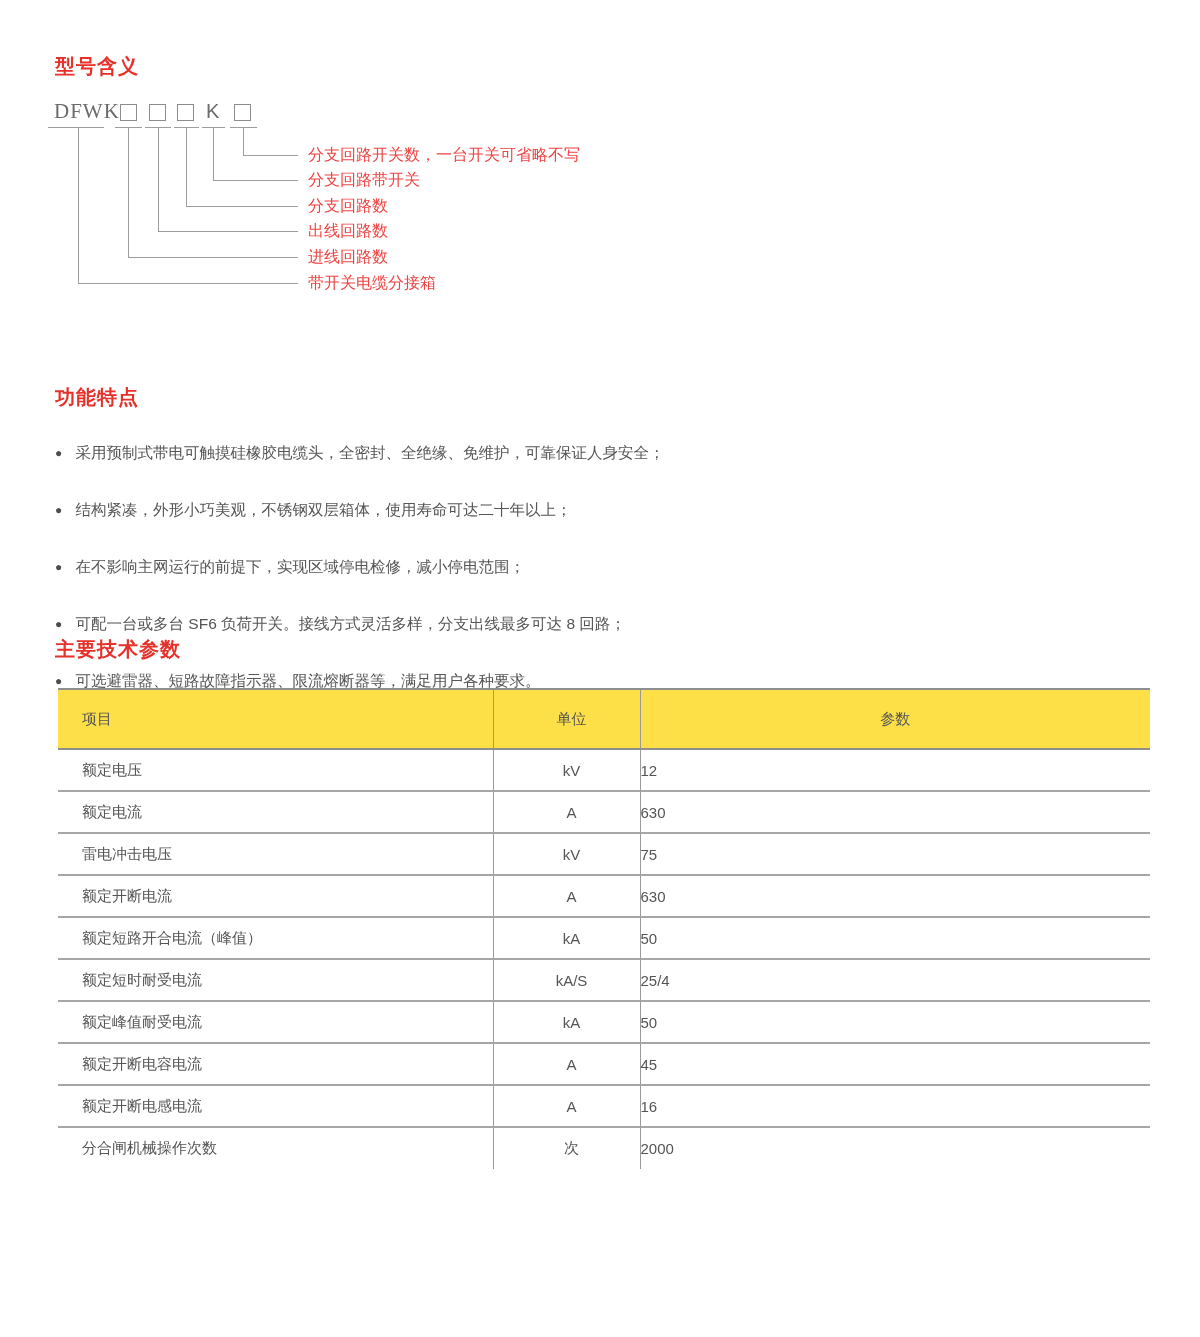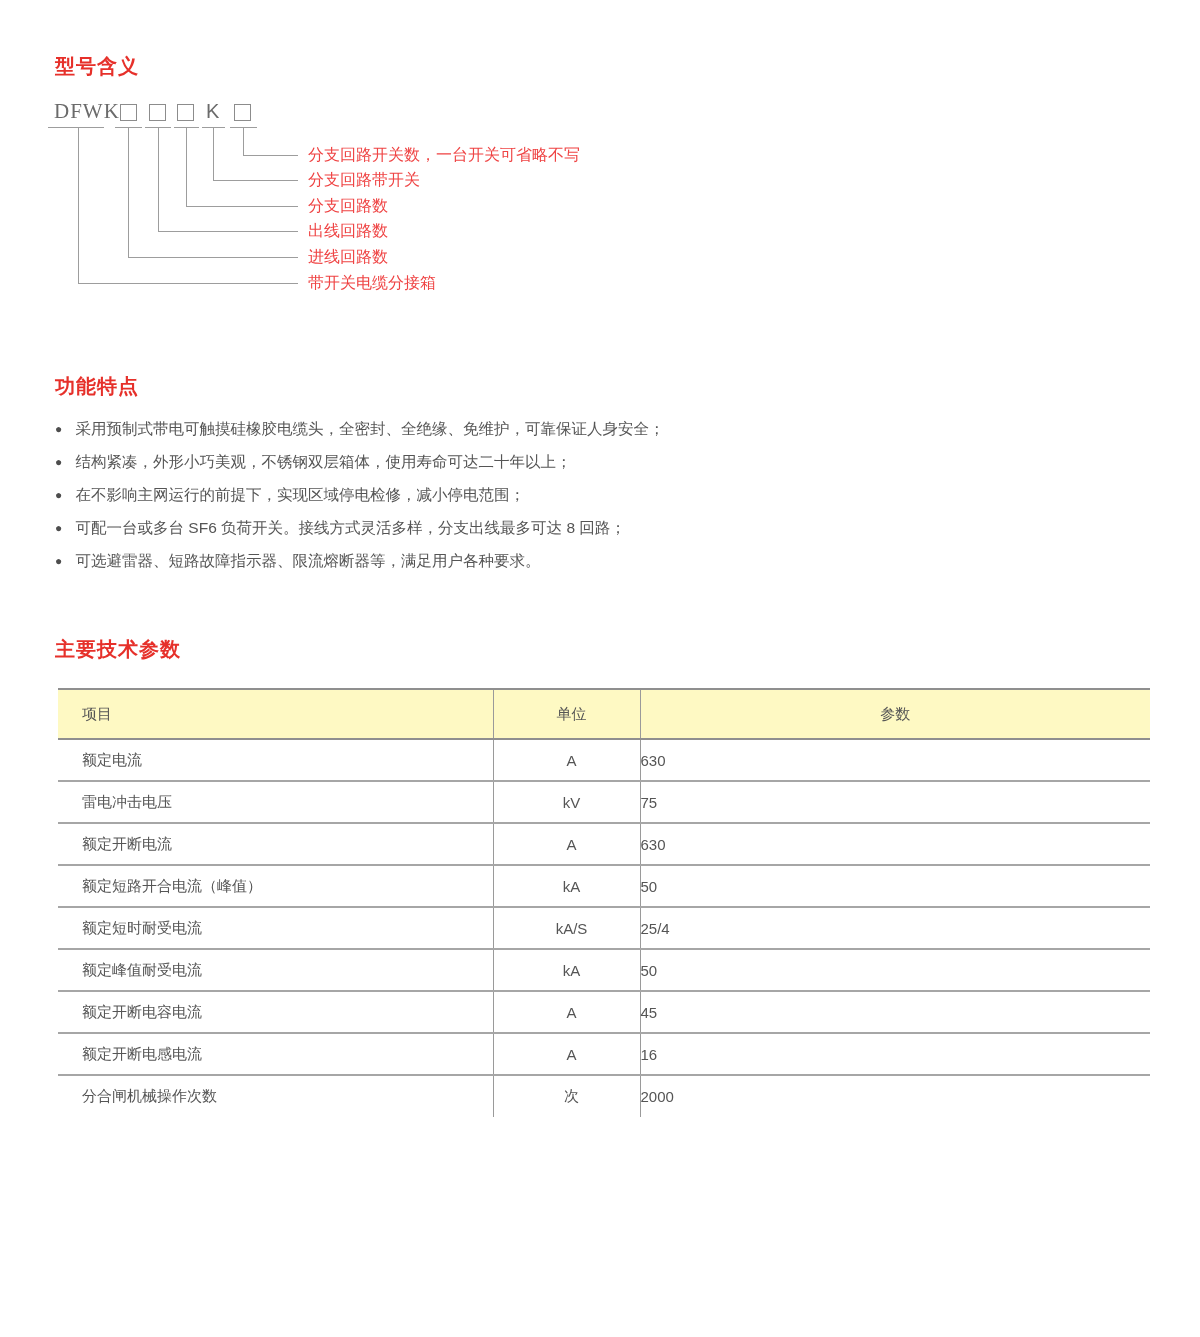--- a/index.html
+++ b/index.html
@@ -11,21 +11,21 @@
   }
   .page { position:absolute; inset:0; overflow:hidden;border-radius:23px; }
 
   
   .section-title {
     position:absolute; left:55px;
     color:#e6302a; font-size:20px; font-weight:bold;
     line-height:26px; letter-spacing:1px;
   }
   #title-model    { top:53px; }
-  #title-features { top:373px; }
+  #title-features { top:384px; }
   #title-params   { top:636px; }
 
   
   .diagram { position:absolute; inset:0; }
   .m-prefix {
     position:absolute; left:54px; top:99px;
     font-size:21px; color:#6b6b6b; letter-spacing:1px;font-family:Liberation Serif, serif;
   }
   .m-k {
     position:absolute; left:206px; top:100px;
@@ -71,39 +71,39 @@
     font-size:16px; color:#ef4444; line-height:22px; white-space:nowrap;
   }
   #lbl-0 { top:144px; } #lbl-1 { top:169px; } #lbl-2 { top:195px; }
   #lbl-3 { top:220px; } #lbl-4 { top:246px; } #lbl-5 { top:272px; }
 
   
   .features-list {
     position:absolute; left:55px; top:413px; list-style:none;
   }
   .features-list li {
-    line-height:31px; font-size:15.5px; color:#555555; white-space:nowrap;
+    line-height:31px; font-size:15.5px; color:#555555; white-space:nowrap;margin-top:24px;
   }
   .bullet {
     display:inline-block; font-size:12px; color:#4d4d4d;
     margin-right:9px; transform:translateY(-1px);
   }
 
   
   .params-table {
     position:absolute; left:58px; top:688px; width:1092px;
     border-collapse:collapse; table-layout:fixed;
     border-top:2px solid #8f8f8f;
     font-size:15px; color:#555555;
   }
   .params-table col.c1 { width:435px; }
   .params-table col.c2 { width:147px; }
   .params-table col.c3 { width:510px; }
   .params-table th {
-    background:#fef9c3; height:50px; font-weight:normal; font-size:15px;
+    background:#fde047; height:60px; font-weight:normal; font-size:15px;
     border-bottom:2px solid #8f8f8f;
   }
   .params-table td {
     height:42px; border-bottom:2px solid #a6a6a6; background:#ffffff;
   }
   .params-table tr:last-child td { border-bottom:none; }
   .params-table th:nth-child(1), .params-table td:nth-child(1) {
     text-align:left; padding-left:24px; border-right:1px solid #9a9a9a;
   }
   .params-table th:nth-child(2), .params-table td:nth-child(2) {
@@ -191,20 +191,25 @@
       </colgroup>
     <thead>
       <tr>
         <th>项目</th>
         <th>单位</th>
         <th>参数</th>
       </tr>
     </thead>
     <tbody>
       <tr>
+        <td>额定电压</td>
+        <td>kV</td>
+        <td>12</td>
+      </tr>
+      <tr>
         <td>额定电流</td>
         <td>A</td>
         <td>630</td>
       </tr>
       <tr>
         <td>雷电冲击电压</td>
         <td>kV</td>
         <td>75</td>
       </tr>
       <tr>

